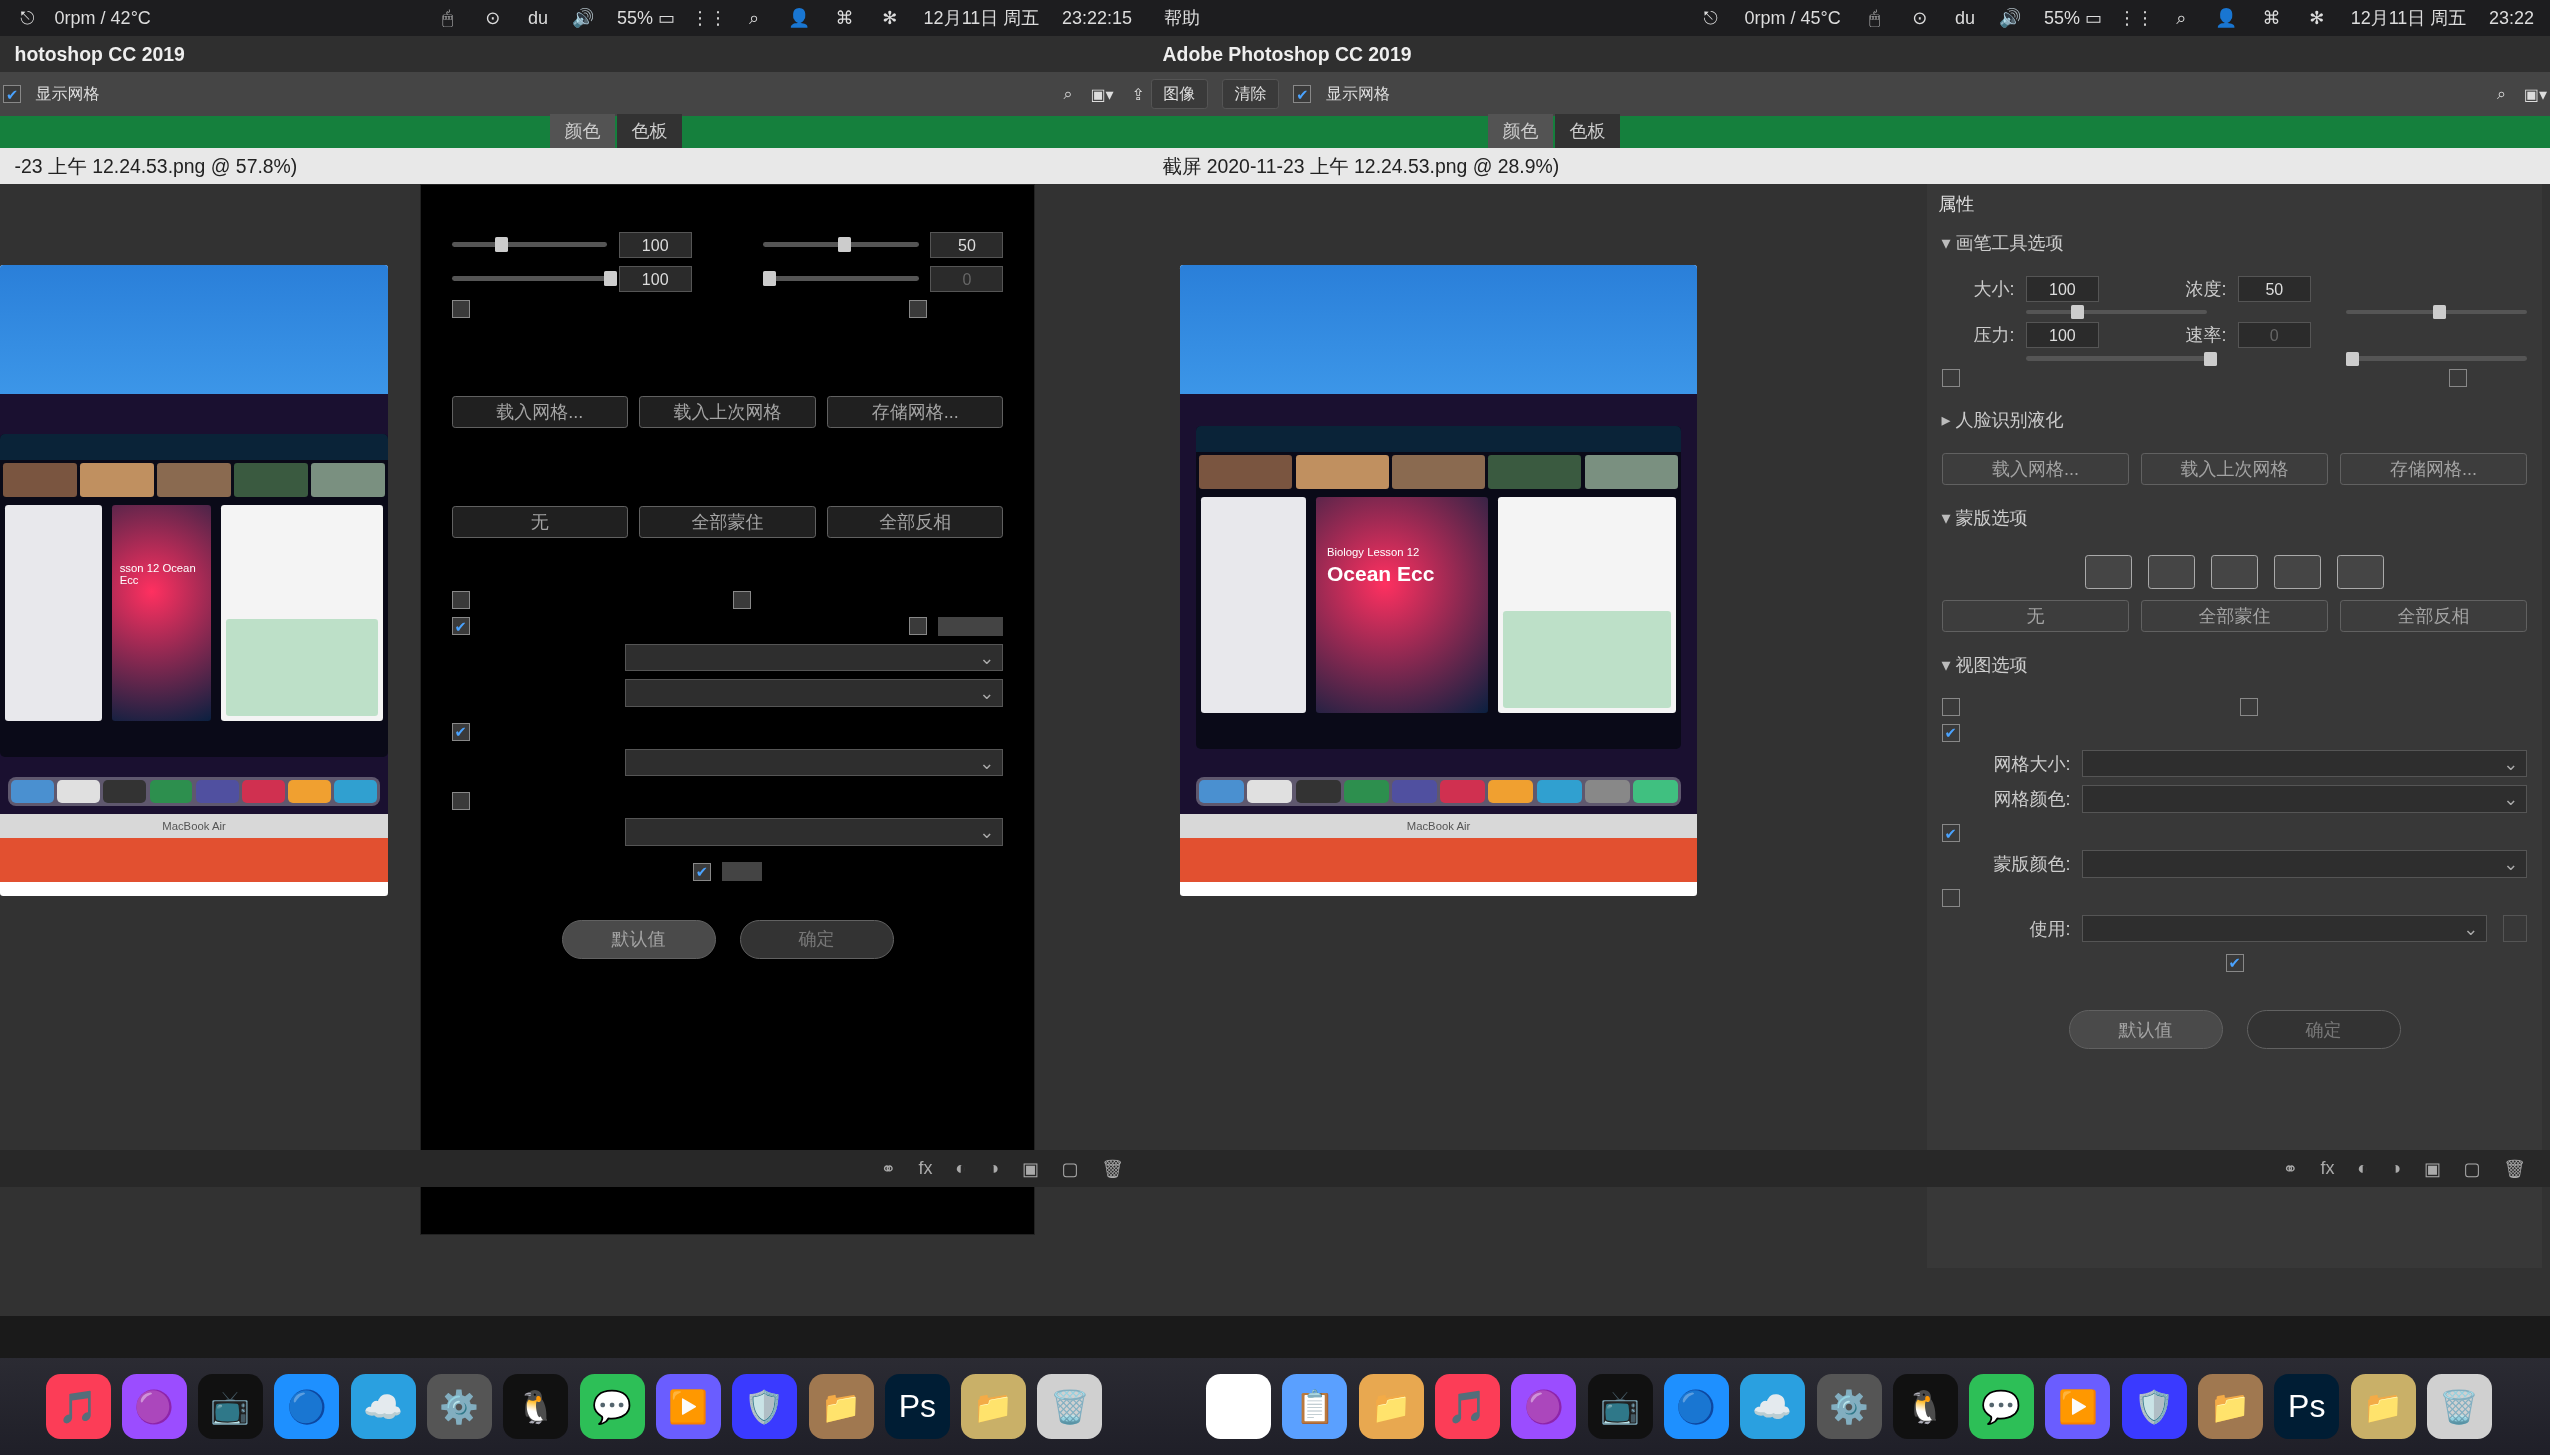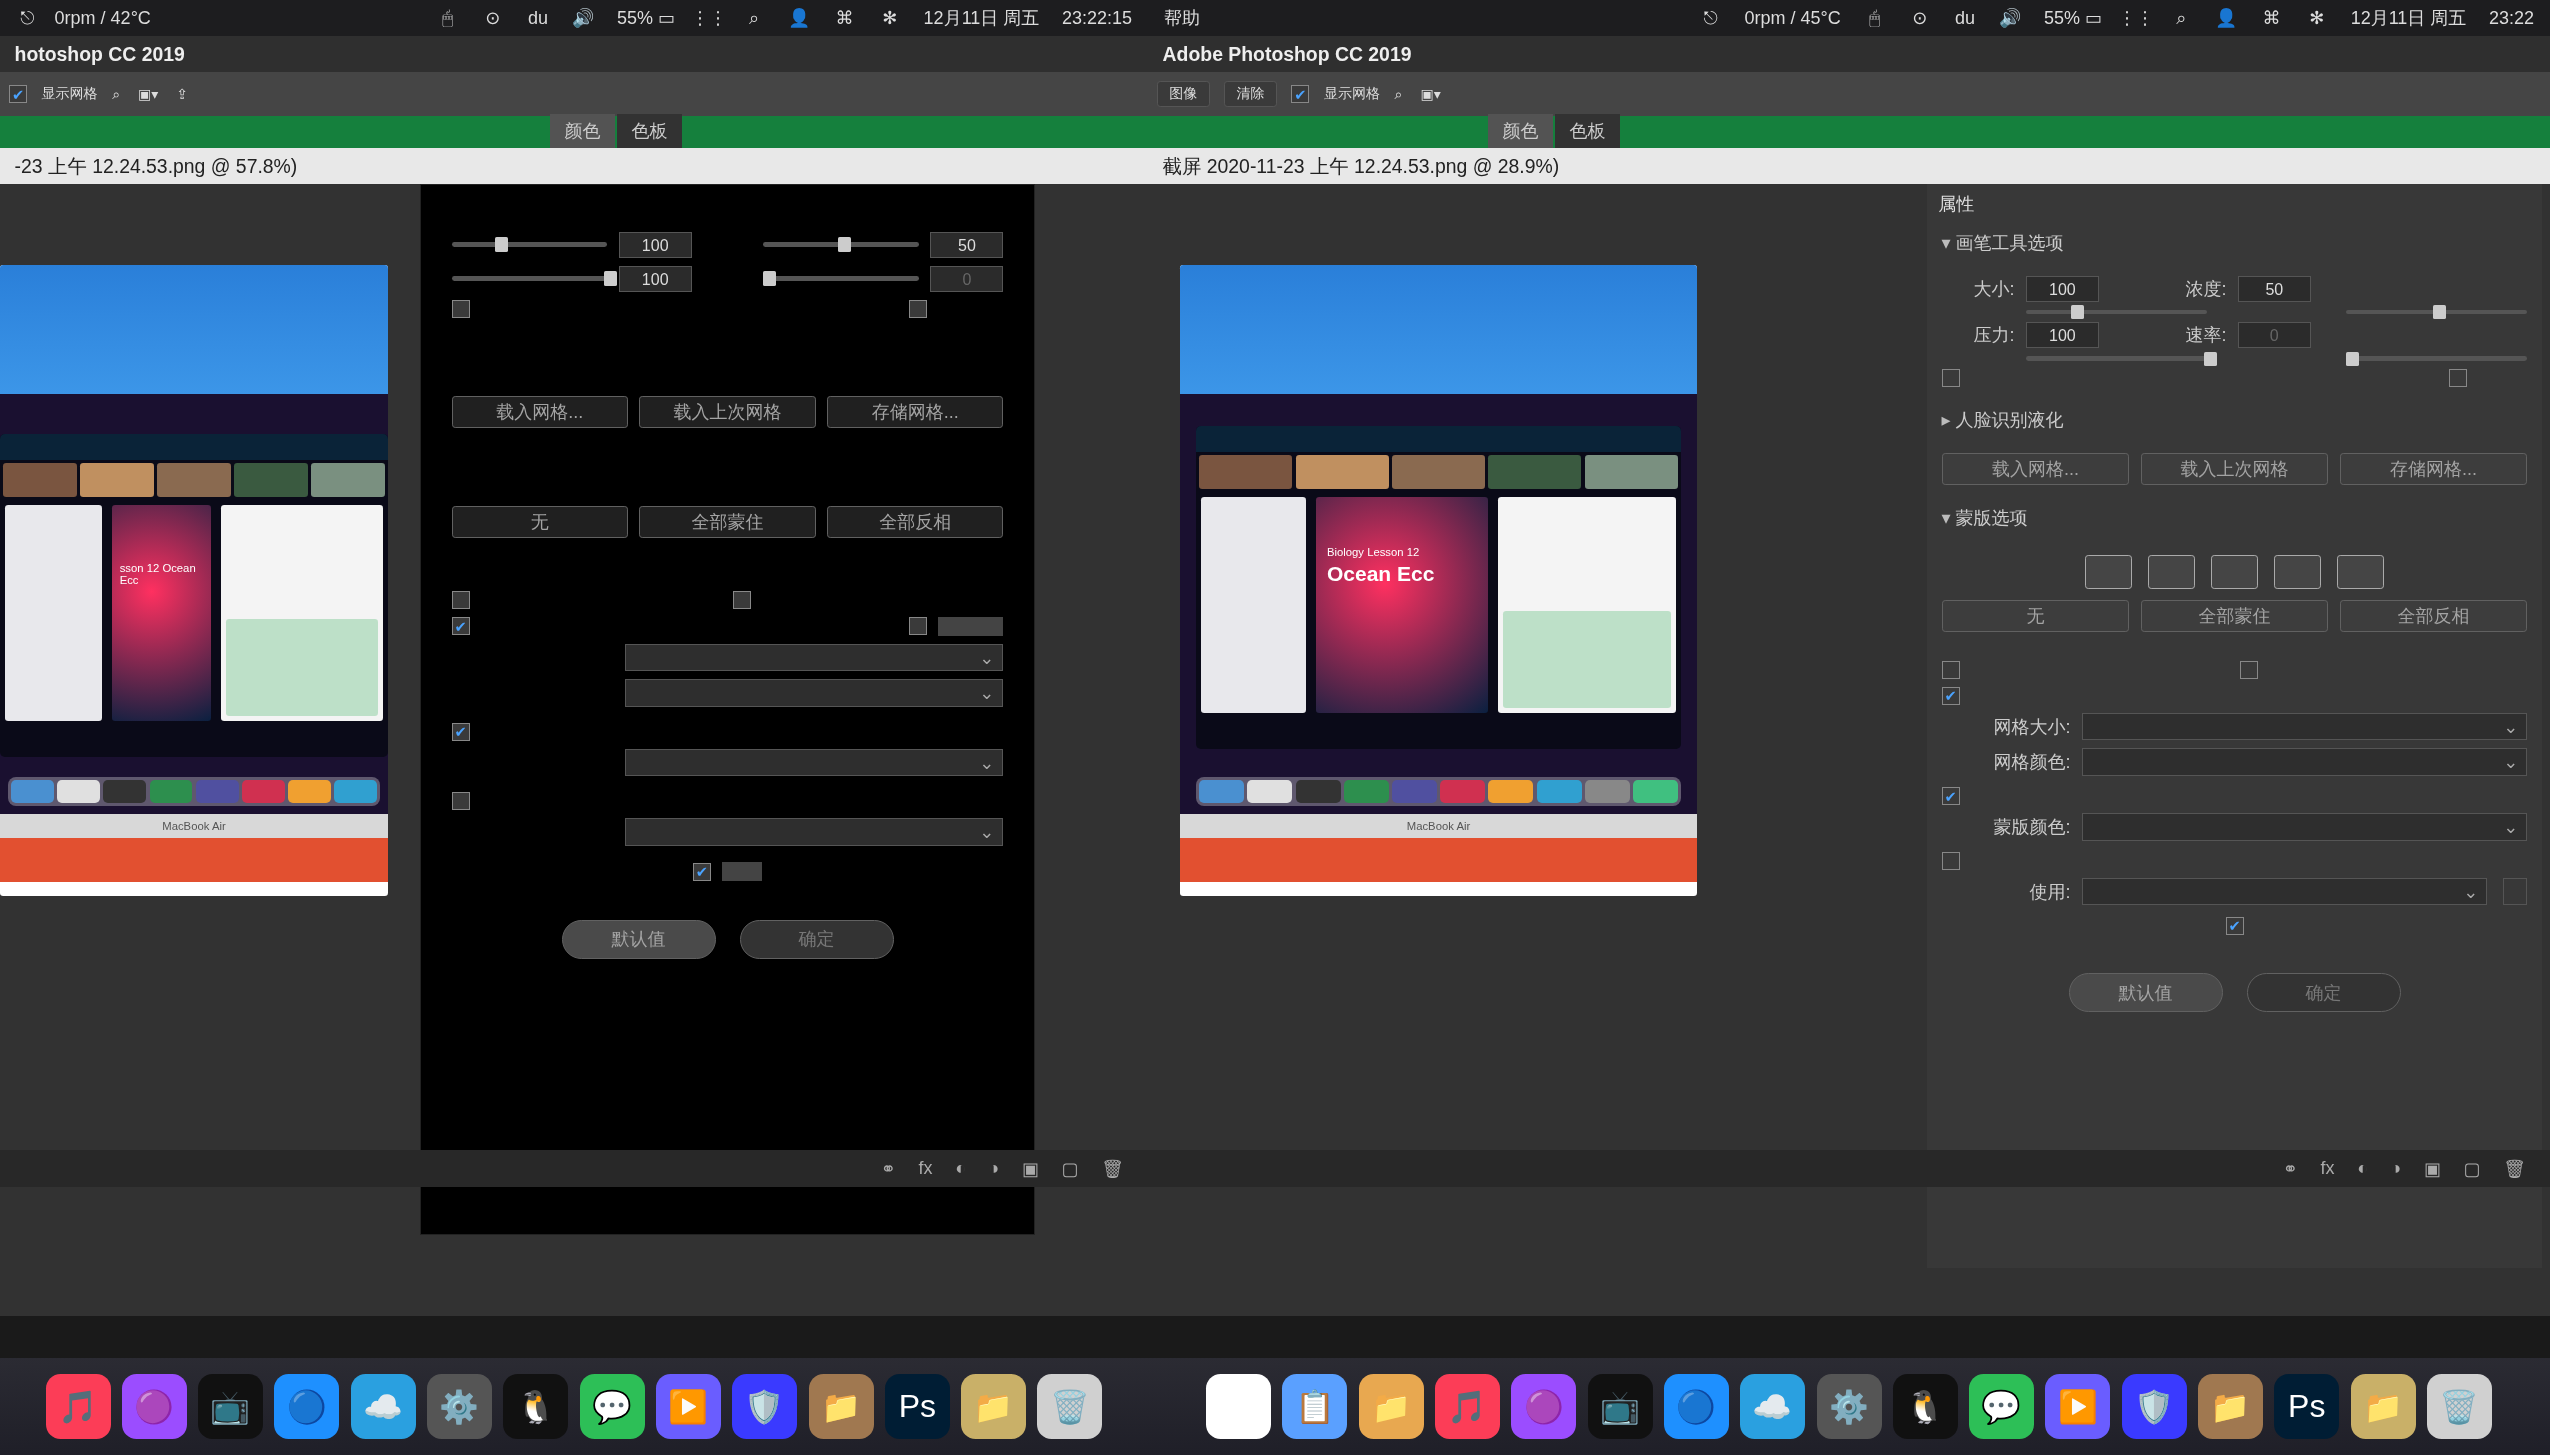--- a/index.html
+++ b/index.html
@@ -4,21 +4,21 @@
 <style>
 *{margin:0;padding:0;box-sizing:border-box;font-family:-apple-system,"Helvetica Neue",Arial,sans-serif;}
 body{background:#000;width:2550px;height:1455px;overflow:hidden;position:relative;}
 .screen{position:absolute;top:0;height:100%;background:#1a1a1a;}
 .screen-left{left:0;width:1148px;}
 .screen-right{left:1148px;width:1402px;}
 .menubar{height:36px;background:#1d1d1f;display:flex;align-items:center;justify-content:flex-end;padding:0 16px;color:#ddd;font-size:18px;gap:22.6px;}
 .menubar .left-items{display:flex;gap:16px;align-items:center;margin-right:auto;}
 .menubar .icon{width:22.6px;height:22.6px;display:inline-flex;align-items:center;justify-content:center;}
 .titlebar{height:36px;background:#2f2f2f;color:#eee;font-size:19.4px;font-weight:600;display:flex;align-items:center;padding:0 14.6px;}
-.optionbar{height:44px;background:#454545;display:flex;align-items:center;gap:14.6px;padding:0 9px;color:#ddd;font-size:14px;}
+.optionbar{height:44px;background:#454545;display:flex;align-items:center;gap:14.6px;padding:0 3px;color:#ddd;font-size:16px;justify-content:space-between;}
 .optionbar .ob-left{display:flex;align-items:center;gap:14.6px;}
 .optionbar .ob-right{display:flex;align-items:center;gap:18px;}
 .btn-pill{background:#3a3a3a;border:0.8px solid #555;padding:3.2px 11.3px;border-radius:3.2px;color:#ddd;}
 .checkbox{width:18px;height:18px;border:0.8px solid #888;background:#3a3a3a;display:inline-flex;align-items:center;justify-content:center;color:#4aa3ff;font-size:14.6px;}
 .checkbox.checked::after{content:"✔";}
 .tabstrip{height:32px;background:#15803d;display:flex;align-items:flex-end;padding-left:550px;}
 .screen-right .tabstrip{padding-left:340px;}
 .ptab{background:#323232;color:#ccc;font-size:18px;padding:4.9px 14.6px;margin-right:1.6px;}
 .ptab.active{background:#535353;}
 .doc-bar{height:36px;background:#e8e8e8;color:#222;font-size:19.4px;display:flex;align-items:center;padding:0 14.6px;}
@@ -399,20 +399,21 @@
           <div class="maskicon"></div>
           <div class="maskicon"></div>
         </div>
         <div class="row">
           <div class="btn">无</div>
           <div class="btn">全部蒙住</div>
           <div class="btn">全部反相</div>
         </div>
       </div>
 
+      <div class="section"><span class="chev open"></span><span>视图选项</span></div>
       <div class="section">
         <div class="row">
             <span class="checkbox"></span>
             <div style="flex:1"></div>
             <span class="checkbox"></span>
             <div style="flex:1"></div>
           </div>
         <div class="row">
             <span class="checkbox checked"></span>
           </div>

